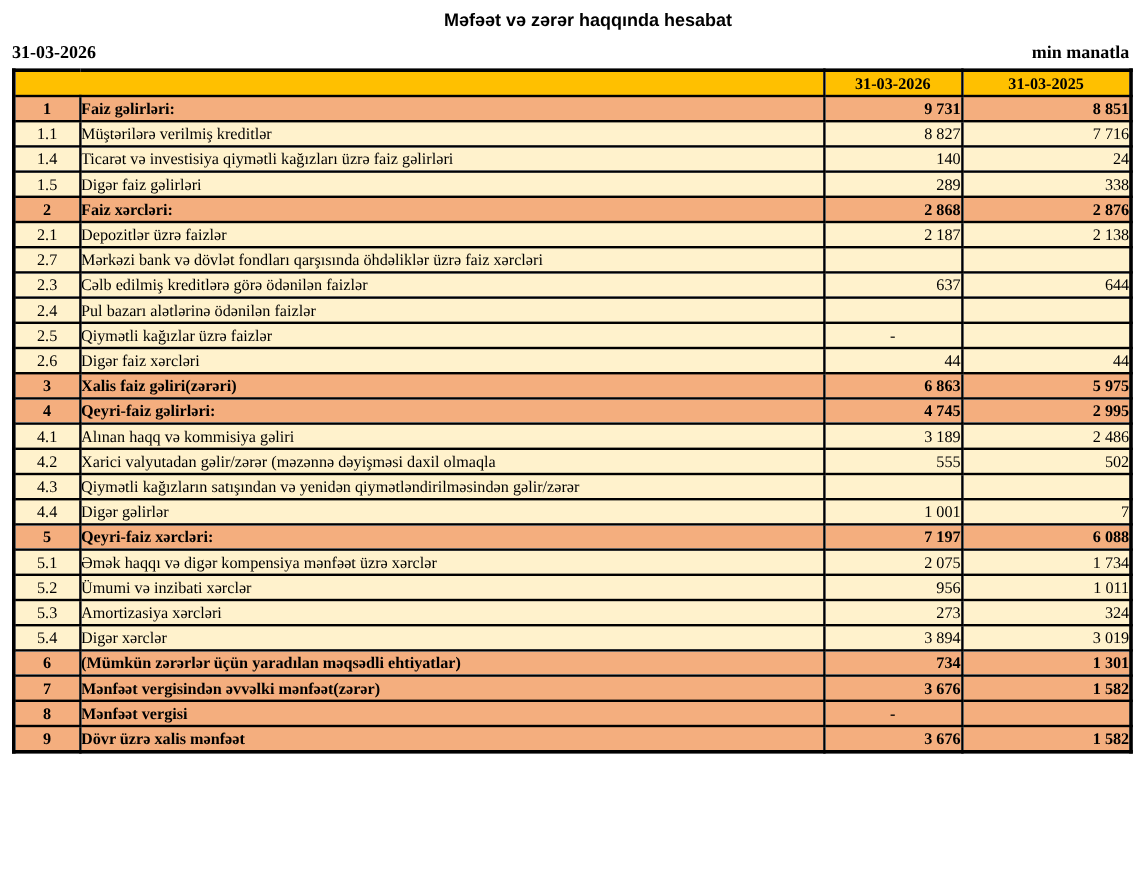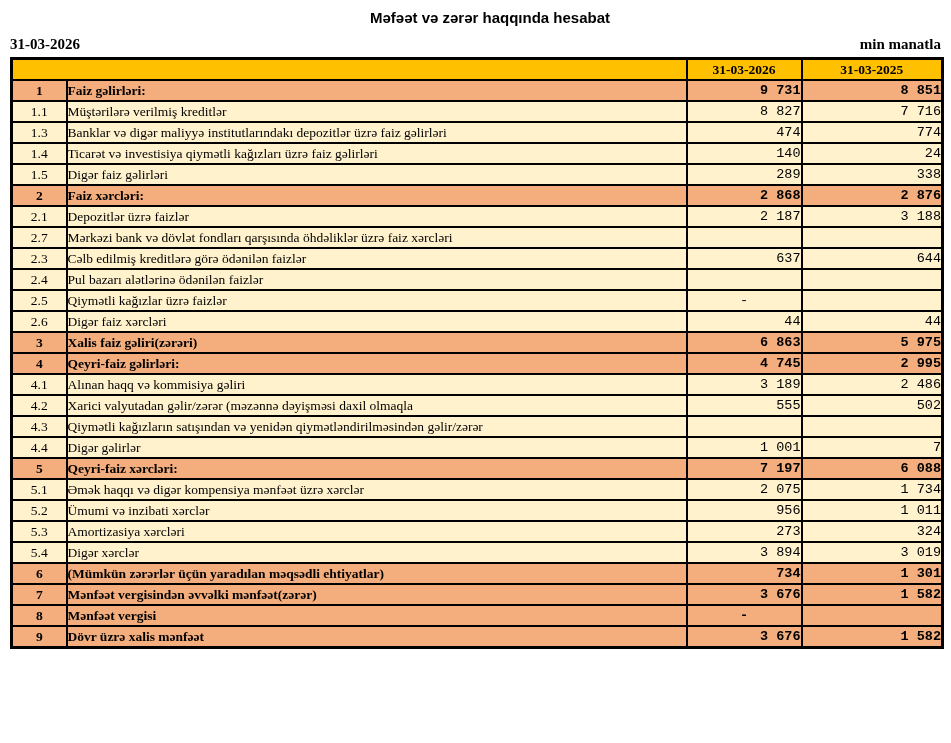--- a/index.html
+++ b/index.html
@@ -54,21 +54,21 @@
   thead th {
     background: var(--header-bg);
     font-weight: bold;
     text-align: center;
     font-size: 14px;
   }
   tr.section td { background: var(--section-bg); font-weight: bold; }
   tr.item td    { background: var(--item-bg);    font-weight: normal; }
   td.num   { text-align: center; }
   td.label { text-align: left; padding-left: 5px; font-size: 14px; margin-top: 24px; }
-  td.val   { text-align: right; padding-right: 11px; font-family: Liberation Mono, monospace; }
+  td.val   { text-align: right; padding-right: 11px; }
   td.val.dash { text-align: center; padding-right: 0; }
 </style>
 </head>
 <body>
 
 <div class="page">
 
   <div class="report-title">Məfəət və zərər haqqında hesabat</div>
 
   <div class="meta-row">
@@ -97,26 +97,20 @@
           <td class="val">9 731</td>
           <td class="val">8 851</td>
         </tr>
         <tr class="item">
           <td class="num">1.1</td>
           <td class="label">Müştərilərə verilmiş kreditlər</td>
           <td class="val">8 827</td>
           <td class="val">7 716</td>
         </tr>
         <tr class="item">
-          <td class="num">1.3</td>
-          <td class="label">Banklar və digər maliyyə institutlarındakı depozitlər üzrə faiz gəlirləri</td>
-          <td class="val">474</td>
-          <td class="val">774</td>
-        </tr>
-        <tr class="item">
           <td class="num">1.4</td>
           <td class="label">Ticarət və investisiya qiymətli kağızları üzrə faiz gəlirləri</td>
           <td class="val">140</td>
           <td class="val">24</td>
         </tr>
         <tr class="item">
           <td class="num">1.5</td>
           <td class="label">Digər faiz gəlirləri</td>
           <td class="val">289</td>
           <td class="val">338</td>
@@ -124,21 +118,21 @@
         <tr class="section">
           <td class="num">2</td>
           <td class="label">Faiz xərcləri:</td>
           <td class="val">2 868</td>
           <td class="val">2 876</td>
         </tr>
         <tr class="item">
           <td class="num">2.1</td>
           <td class="label">Depozitlər üzrə faizlər</td>
           <td class="val">2 187</td>
-          <td class="val">3 188</td>
+          <td class="val">2 138</td>
         </tr>
         <tr class="item">
           <td class="num">2.7</td>
           <td class="label">Mərkəzi bank və dövlət fondları qarşısında öhdəliklər üzrə faiz xərcləri</td>
           <td class="val"></td>
           <td class="val"></td>
         </tr>
         <tr class="item">
           <td class="num">2.3</td>
           <td class="label">Cəlb edilmiş kreditlərə görə ödənilən faizlər</td>

